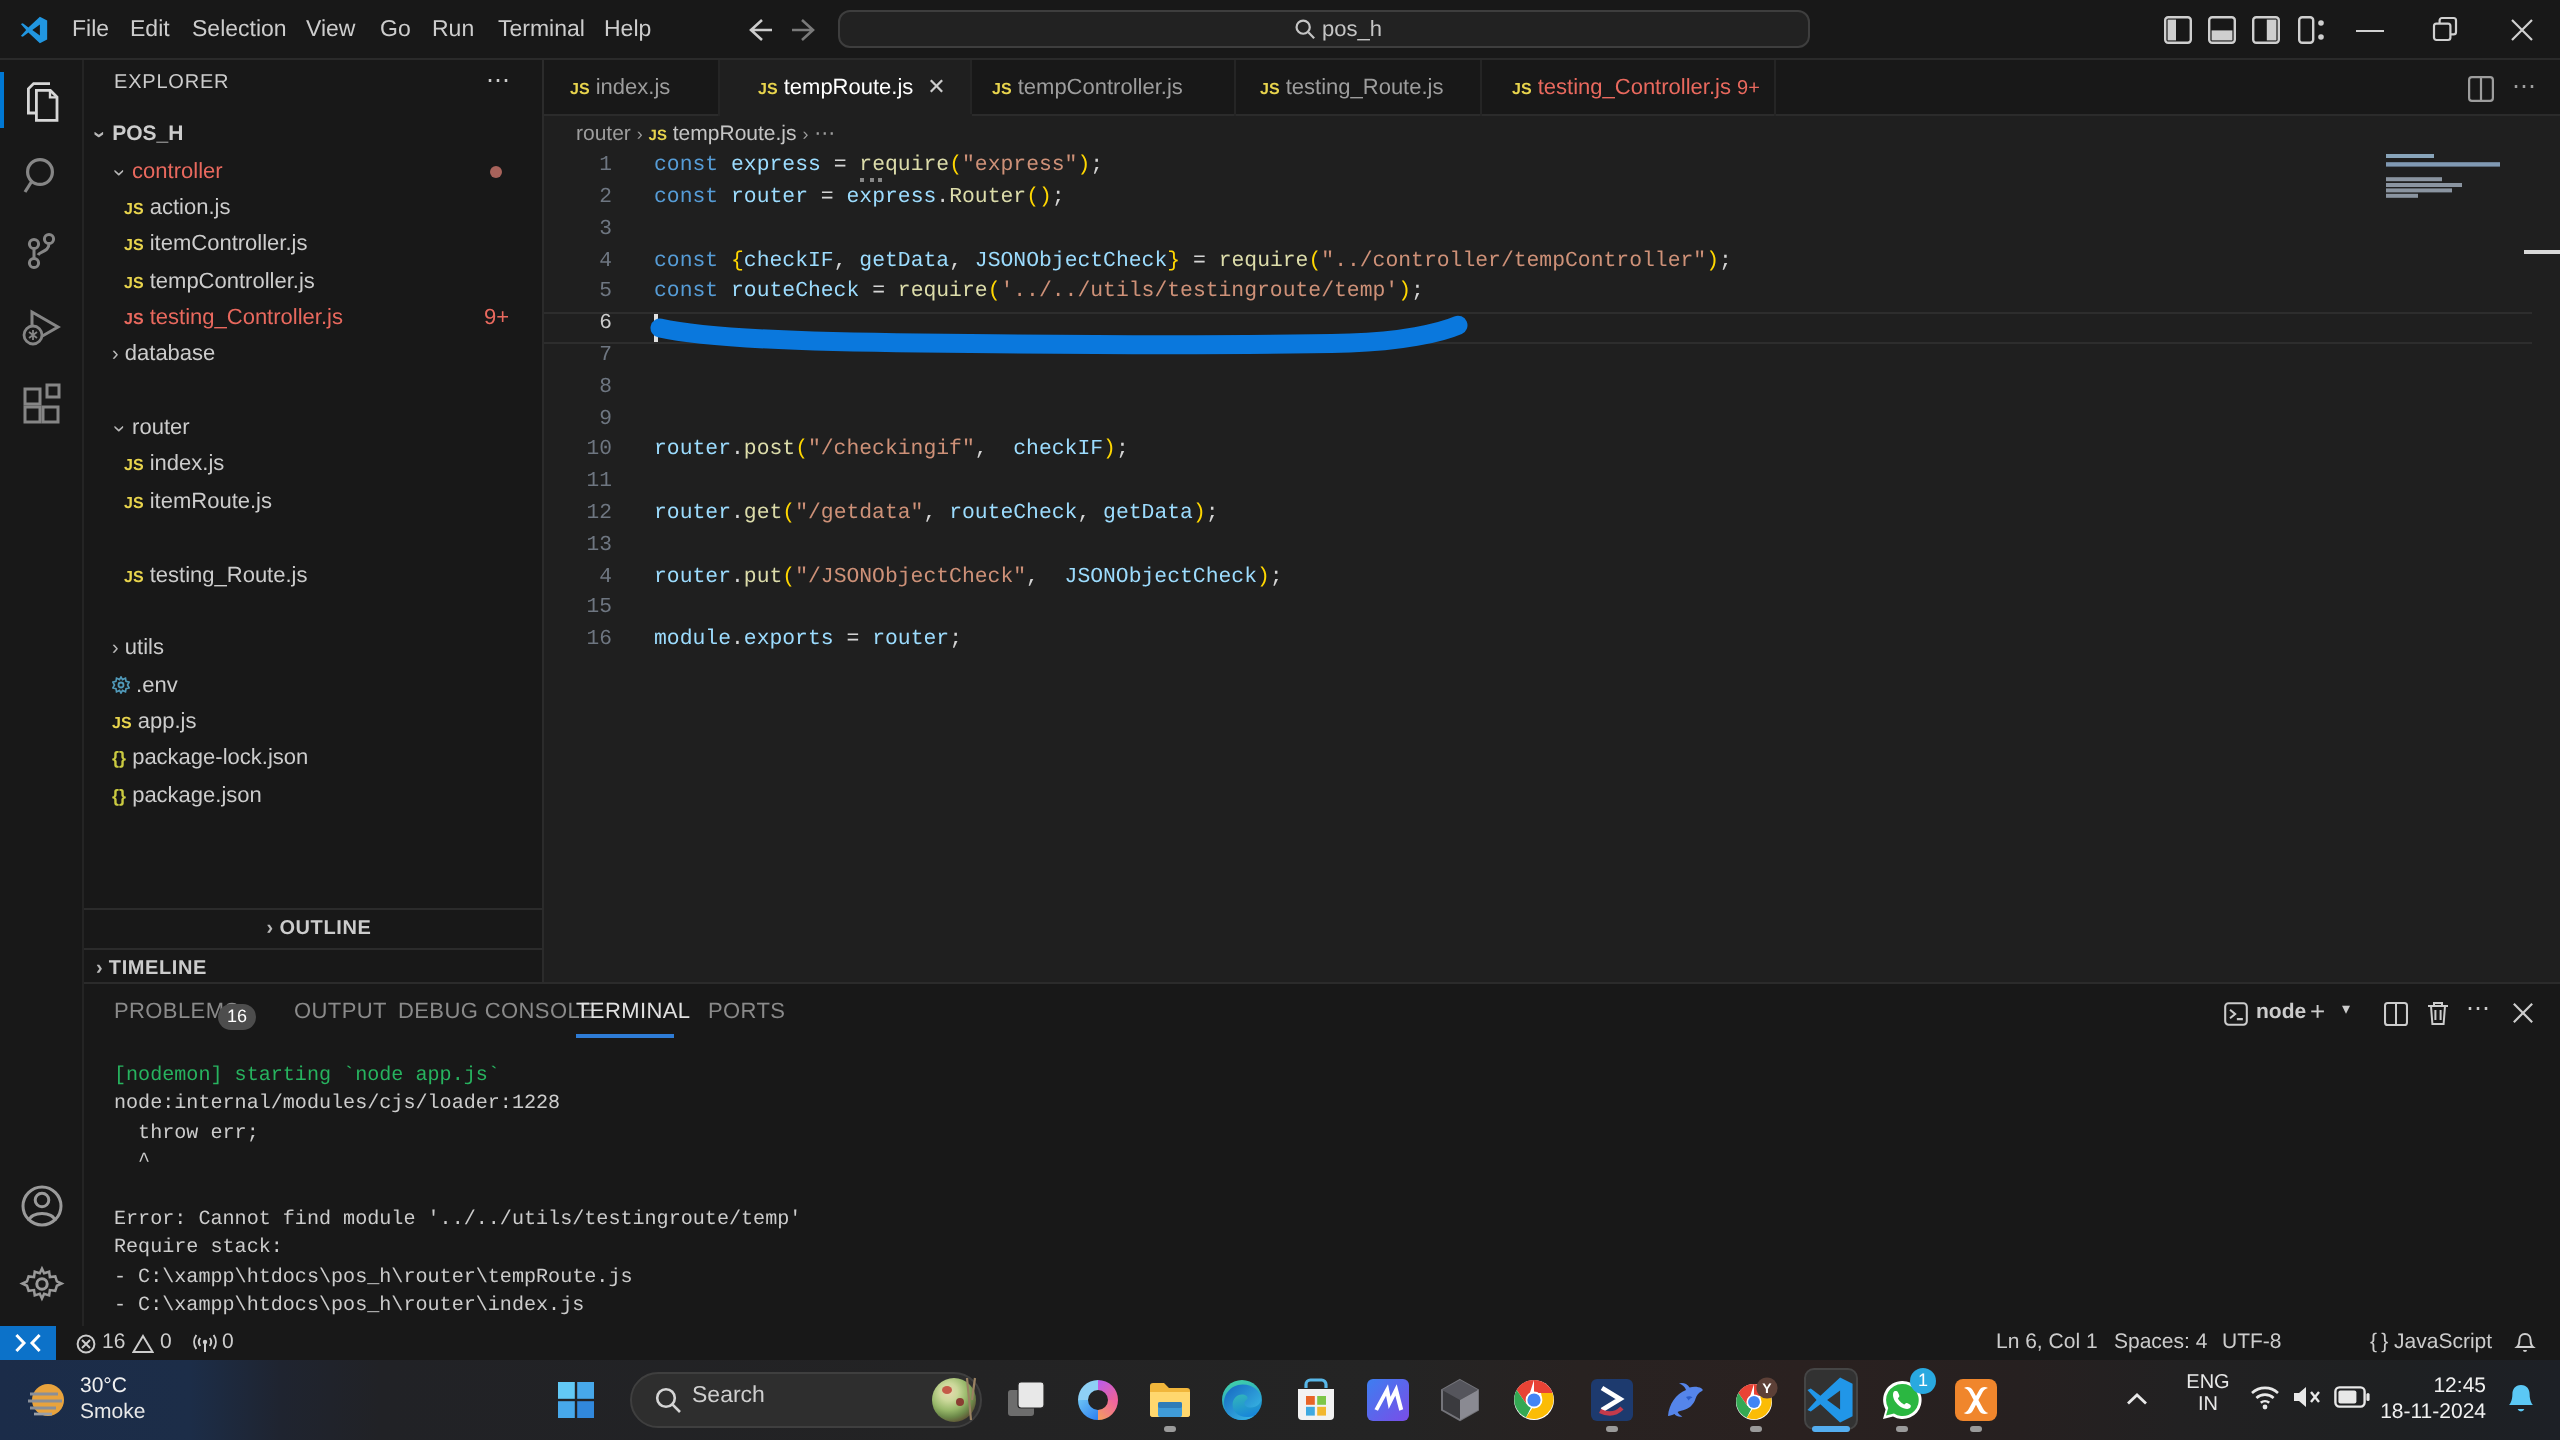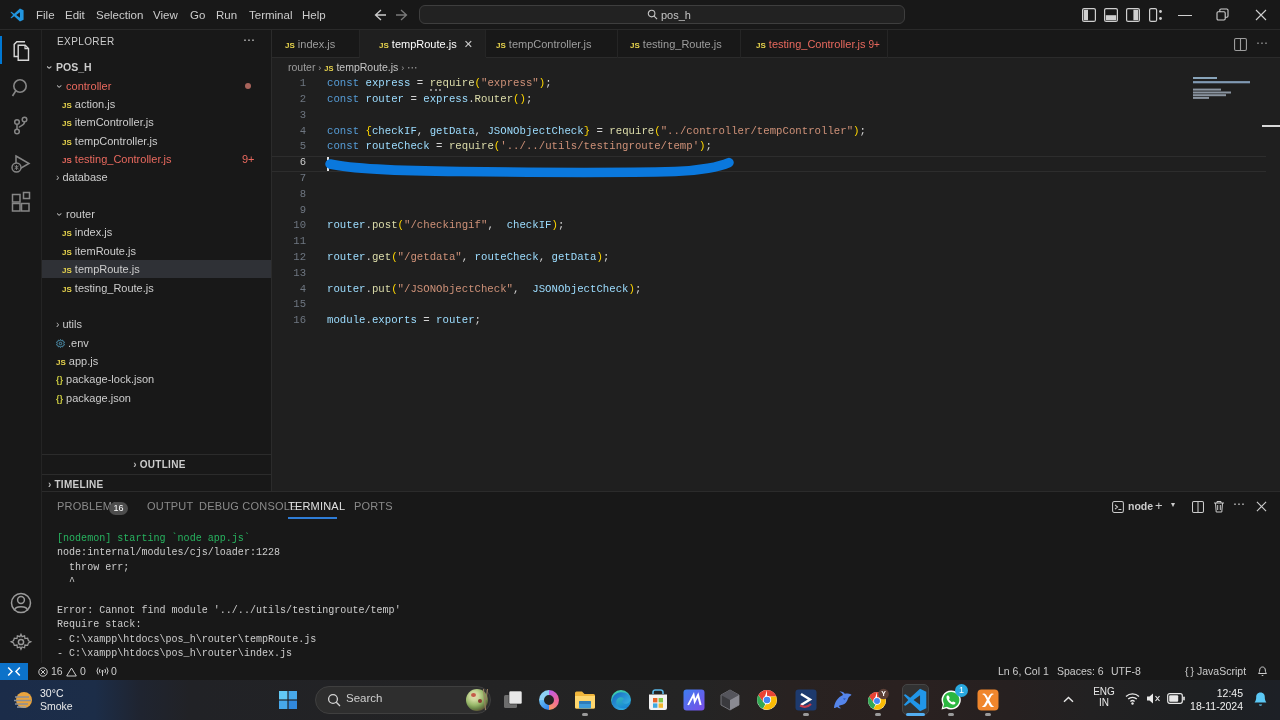--- a/index.html
+++ b/index.html
@@ -161,21 +161,20 @@
     <div class="row" style="top:28px;font-weight:bold;"><span class="chevd" style="margin-left:4px;">›</span> <span style="font-size:10.5px;">POS_H</span></div>
     <div class="row" style="top:46.5px;color:#e9695e;"><span class="chevd" style="margin-left:14px;">›</span> controller<span style="position:absolute;left:203px;top:6px;width:6px;height:6px;border-radius:50%;background:#a8635b;"></span></div>
     <div class="row" style="top:65px;"><span class="jsico" style="margin-left:20px;">JS</span> action.js</div>
     <div class="row" style="top:83.4px;"><span class="jsico" style="margin-left:20px;">JS</span> itemController.js</div>
     <div class="row" style="top:101.7px;"><span class="jsico" style="margin-left:20px;">JS</span> tempController.js</div>
     <div class="row" style="top:120px;color:#e9695e;"><span class="jsico" style="margin-left:20px;color:#e9695e;">JS</span> testing_Controller.js<span style="position:absolute;left:200px;color:#e9695e;">9+</span></div>
     <div class="row" style="top:138.4px;"><span class="chev" style="margin-left:14px;">›</span> database</div>
     <div class="row" style="top:175.1px;"><span class="chevd" style="margin-left:14px;">›</span> router</div>
     <div class="row" style="top:193.4px;"><span class="jsico" style="margin-left:20px;">JS</span> index.js</div>
     <div class="row" style="top:211.8px;"><span class="jsico" style="margin-left:20px;">JS</span> itemRoute.js</div>
-    <div class="row" style="top:230.1px;background:#2f3136;"><span class="jsico" style="margin-left:20px;">JS</span> tempRoute.js</div>
     <div class="row" style="top:248.5px;"><span class="jsico" style="margin-left:20px;">JS</span> testing_Route.js</div>
     <div class="row" style="top:285.2px;"><span class="chev" style="margin-left:14px;">›</span> utils</div>
     <div class="row" style="top:303.5px;"><svg style="margin-left:14px;vertical-align:-1px;" width="9" height="9" viewBox="0 0 10 10">
           <circle cx="5" cy="5" r="1.4" fill="none" stroke="#519aba" stroke-width="1"></circle>
           <path d="M5 0.5 L5.8 2 L7.5 1.2 L7.8 3 L9.5 3.4 L8.6 5 L9.5 6.6 L7.8 7 L7.5 8.8 L5.8 8 L5 9.5 L4.2 8 L2.5 8.8 L2.2 7 L0.5 6.6 L1.4 5 L0.5 3.4 L2.2 3 L2.5 1.2 L4.2 2 Z" fill="none" stroke="#519aba" stroke-width="0.9"></path>
         </svg> .env</div>
     <div class="row" style="top:321.9px;"><span class="jsico" style="margin-left:14px;">JS</span> app.js</div>
     <div class="row" style="top:340.2px;"><span class="braceico" style="margin-left:14px;">{}</span> package-lock.json</div>
     <div class="row" style="top:358.6px;"><span class="braceico" style="margin-left:14px;">{}</span> package.json</div>
 
@@ -300,21 +299,21 @@
       <path d="M5.5 1 L10.3 9 H0.7 Z" fill="none" stroke="#cccccc" stroke-width="1"></path>
     </svg>
   <div class="abs" style="left:80px;top:663px;font-size:10.5px;color:#cccccc;line-height:17px;">0</div>
   <svg class="abs" style="left:96px;top:666px" width="13" height="11" viewBox="0 0 13 11">
       <path d="M2.2 1.5 a6 6 0 0 0 0 7 M10.8 1.5 a6 6 0 0 1 0 7 M4.1 3 a3.4 3.4 0 0 0 0 4 M8.9 3 a3.4 3.4 0 0 1 0 4" stroke="#cccccc" stroke-width="1" fill="none"></path>
       <circle cx="6.5" cy="5" r="1.1" fill="#cccccc"></circle>
       <path d="M6.5 6 V10" stroke="#cccccc" stroke-width="1"></path>
     </svg>
   <div class="abs" style="left:111px;top:663px;font-size:10.5px;color:#cccccc;line-height:17px;">0</div>
   <div class="abs" style="left:998px;top:663px;font-size:10.5px;color:#cccccc;line-height:17px;">Ln 6, Col 1</div>
-  <div class="abs" style="left:1057px;top:663px;font-size:10.5px;color:#cccccc;line-height:17px;">Spaces: 6</div>
+  <div class="abs" style="left:1057px;top:663px;font-size:10.5px;color:#cccccc;line-height:17px;">Spaces: 4</div>
   <div class="abs" style="left:1111px;top:663px;font-size:10.5px;color:#cccccc;line-height:17px;">UTF-8</div>
   <div class="abs" style="left:1151px;top:699px;font-size:14px;color:#cccccc;line-height:17px;font-style:italic;">CRLF</div>
   <div class="abs" style="left:1185px;top:663px;font-size:10.5px;color:#cccccc;line-height:17px;">{ } JavaScript</div>
   <svg class="abs" style="left:1257px;top:666px" width="11" height="11" viewBox="0 0 11 11">
       <path d="M5.5 1 C3.6 1 2.7 2.5 2.7 4 C2.7 6.5 1.5 7.5 1.5 7.5 H9.5 C9.5 7.5 8.3 6.5 8.3 4 C8.3 2.5 7.4 1 5.5 1 Z" fill="none" stroke="#cccccc" stroke-width="1"></path>
       <path d="M4.5 9 a1 1 0 0 0 2 0" fill="#cccccc"></path>
     </svg>
 
   <div id="taskbar" class="abs"></div>
 

